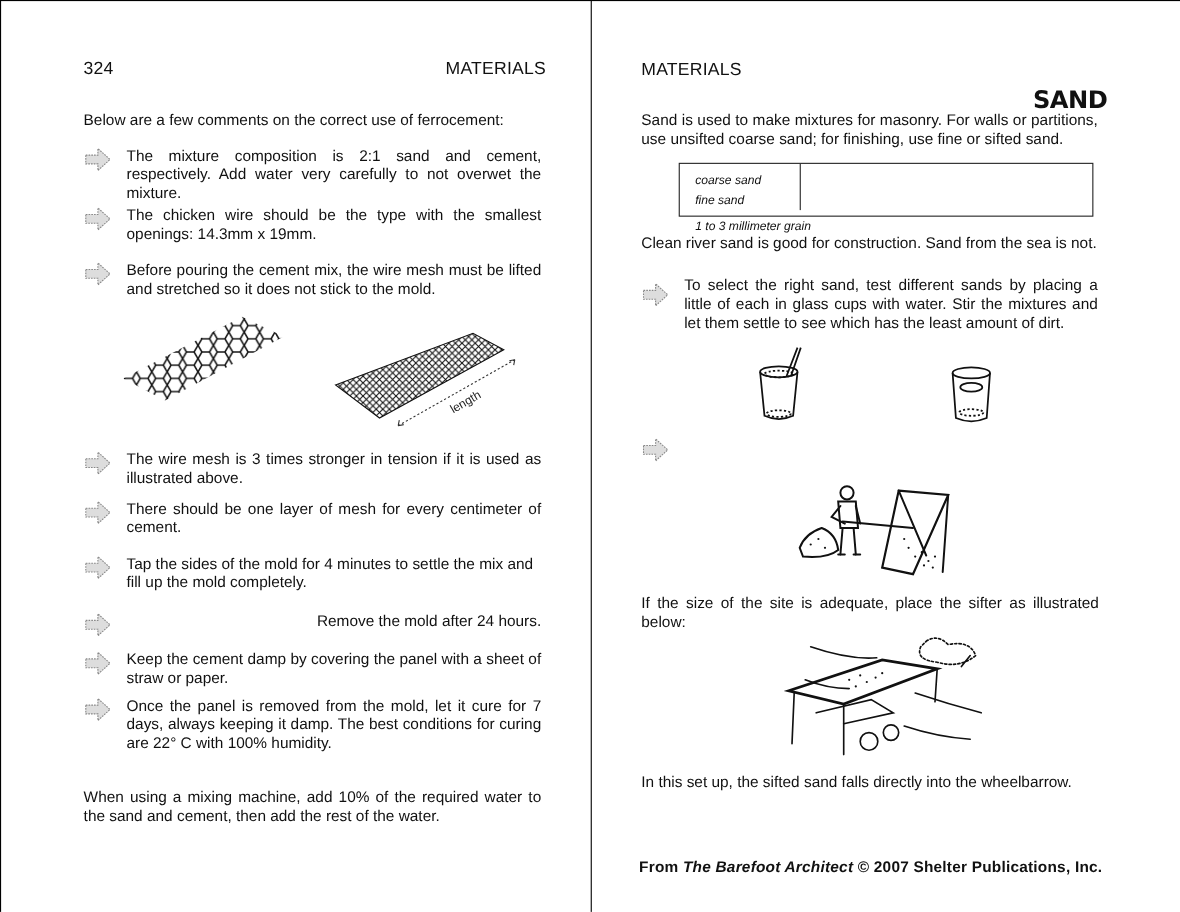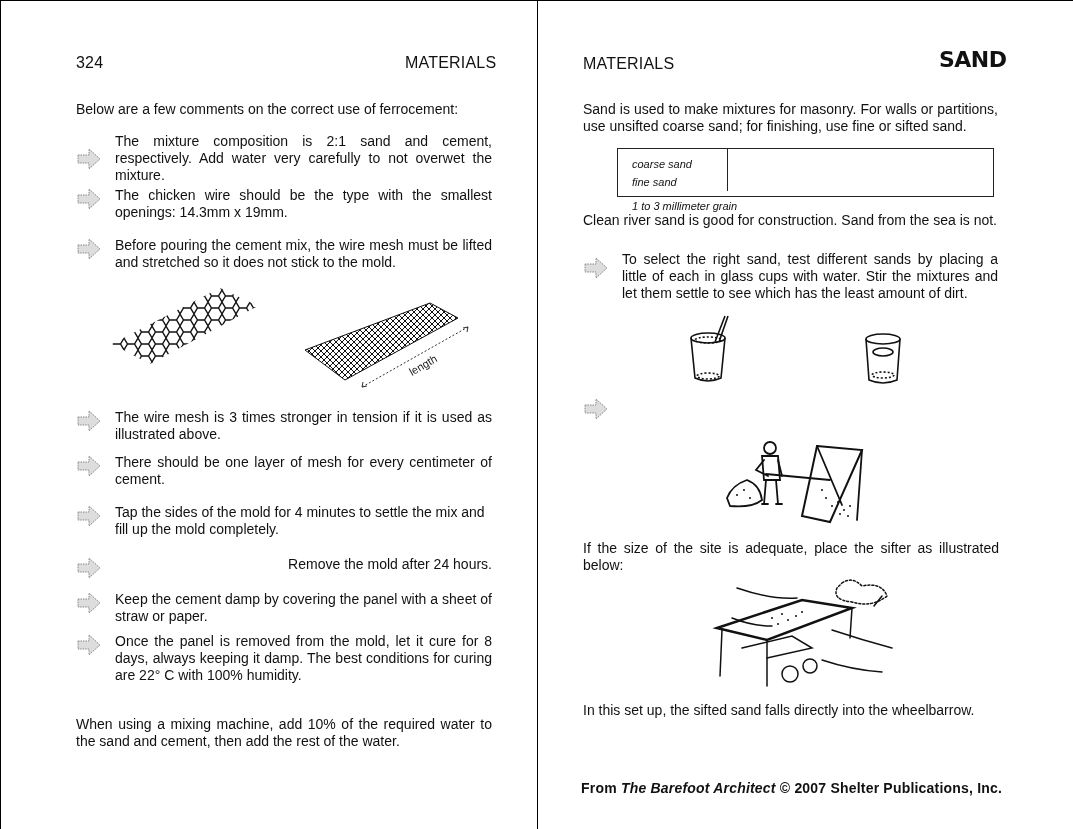--- a/index.html
+++ b/index.html
@@ -3,21 +3,21 @@
 <meta charset="utf-8">
 <style>
   * { box-sizing: border-box; margin: 0; padding: 0; }
   html, body { width: 1073px; height: 829px; background: #fff; overflow: hidden; }
   body { position: relative; font-family: "Liberation Sans", sans-serif; color: #111; }
   .frame { position: absolute; left: 0; top: 0; width: 1073px; height: 829px;
            border-top: 1px solid #000; border-left: 1px solid #000; }
   .divider { position: absolute; left: 537px; top: 0; width: 1px; height: 829px; background: #000; }
   .abs { position: absolute; }
   .hdr { font-size: 16px; letter-spacing: 0.2px; }
-  .title { font-size: 22px; font-weight: bold; font-family: "DejaVu Sans", sans-serif; letter-spacing: -0.5px; }
+  .title { font-size: 22px; font-weight: bold; font-family: "DejaVu Sans", sans-serif; letter-spacing: -0.5px; margin-top: 32px; }
   .para { font-size: 14px; line-height: 17px; }
   .bullet { position: absolute; display: flex; align-items: flex-start; }
   .bullet .arrow { width: 24px; height: 22px; margin-right: 14px; flex: none; margin-top: 1px; }
   .bullet .txt { font-size: 14px; line-height: 17px; text-align: justify; }
   .table { position: absolute; left: 617px; top: 148px; width: 377px; height: 49px;
            border: 1px solid #222; display: flex; flex-direction: column; }
   .table .col1 { width: 110px; border-right: 1px solid #222; padding: 6px 0 0 14px; }
   .table .col2 { flex: 1; padding: 6px 0 0 14px; }
   .table .cell { font-size: 11px; font-style: italic; line-height: 18px; }
   .credit { font-size: 14px; font-weight: bold; letter-spacing: 0.2px; }
@@ -36,21 +36,21 @@
       <path d="M1 7 H12 V1 L23 11 L12 21 V15 H1 Z" fill="#ddd" stroke="#888" stroke-width="1" stroke-dasharray="1.5 1"></path>
     </symbol>
   </defs>
 </svg>
 
 <div class="abs hdr" style="left:76px; top:54px;">324</div>
 <div class="abs hdr" style="left:405px; top:54px;">MATERIALS</div>
 
 <div class="abs para" style="left:76px; top:101px; width:416px;">Below are a few comments on the correct use of ferrocement:</div>
 
-<div class="bullet" style="left:77px; top:133px; width:415px;align-items:center;">
+<div class="bullet" style="left:77px; top:133px; width:415px;">
   <svg class="arrow">
       <use href="#arr"></use>
     </svg>
   <div class="txt">The mixture composition is 2:1 sand and cement, respectively. Add water very carefully to not overwet the mixture.</div>
 </div>
 <div class="bullet" style="left:77px; top:187px; width:415px;">
   <svg class="arrow">
       <use href="#arr"></use>
     </svg>
   <div class="txt">The chicken wire should be the type with the smallest openings: 14.3mm x 19mm.</div>
@@ -111,21 +111,21 @@
 <div class="bullet" style="left:77px; top:591px; width:415px;">
   <svg class="arrow">
       <use href="#arr"></use>
     </svg>
   <div class="txt">Keep the cement damp by covering the panel with a sheet of straw or paper.</div>
 </div>
 <div class="bullet" style="left:77px; top:633px; width:415px;">
   <svg class="arrow">
       <use href="#arr"></use>
     </svg>
-  <div class="txt">Once the panel is removed from the mold, let it cure for 8 days, always keeping it damp. The best conditions for curing are 22° C with 100% humidity.</div>
+  <div class="txt">Once the panel is removed from the mold, let it cure for 7 days, always keeping it damp. The best conditions for curing are 22° C with 100% humidity.</div>
 </div>
 
 <div class="abs para" style="left:76px; top:716px; width:416px; text-align:justify;">When using a mixing machine, add 10% of the required water to the sand and cement, then add the rest of the water.</div>
 
 <div class="abs hdr" style="left:583px; top:55px;">MATERIALS</div>
 <div class="abs title" style="left:939px; top:47px;">SAND</div>
 
 <div class="abs para" style="left:583px; top:101px; width:415px; text-align:justify;">Sand is used to make mixtures for masonry. For walls or partitions, use unsifted coarse sand; for finishing, use fine or sifted sand.</div>
 
 <div class="table">

